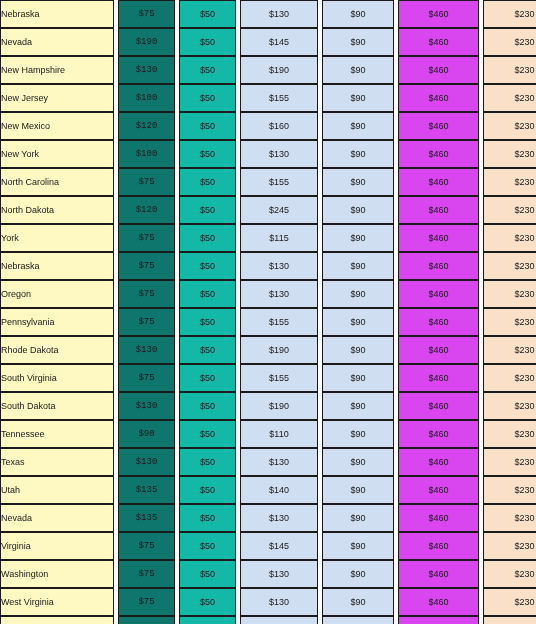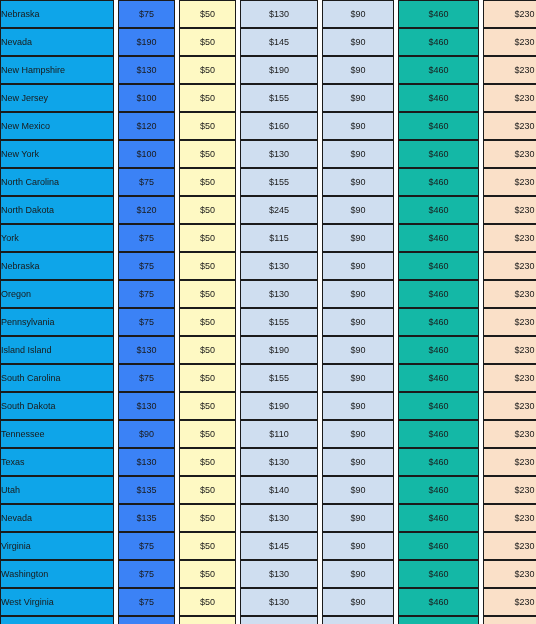--- a/index.html
+++ b/index.html
@@ -30,44 +30,44 @@
     padding: 0;
     height: 26px;
     line-height: 26px;
     overflow: hidden;
     white-space: nowrap;
   }
 
   
   td.c-state {
     width: 112px;
-    background: #0ea5e9;
+    background: #fef9c3;
     text-align: left;
     padding-left: 6px;
     border-top: 1px solid #1b1b1b;
     border-bottom: 1px solid #1b1b1b;
     border-left: 1px solid #1b1b1b;
     border-right: 1px solid #1b1b1b;
     font-size: 9.2px;
   }
 
   
   td.val {
     text-align: center;
     border-top: 1px solid #1b1b1b;
     border-bottom: 1px solid #1b1b1b;
     border-left: 1px solid #1b1b1b;
     border-right: 1px solid #1b1b1b;
   }
 
-  td.g1 { width: 55px;  background: #3b82f6; }
-  td.g2 { width: 55px;  background: #fef9c3; }
+  td.g1 { width: 55px;  background: #0f766e; font-family: Liberation Mono, monospace; }
+  td.g2 { width: 55px;  background: #14b8a6; }
   td.b1 { width: 76px;  background: #cfdef0; }
   td.b2 { width: 70px;  background: #cfdef0; }
-  td.o1 { width: 79px;  background: #14b8a6; margin-left: 36px; }
+  td.o1 { width: 79px;  background: #d946ef; margin-left: 36px; }
   td.o2 { width: 81px;  background: #fae0c8; }
 
   
   td.gap   { width: 4px; background: #ffffff; border: 0; }
 </style>
 </head>
 <body>
 
 <table id="fee-table">
   <tbody>
@@ -245,36 +245,36 @@
         <td class="gap"></td>
         <td class="val b1">$155</td>
         <td class="gap"></td>
         <td class="val b2">$90</td>
         <td class="gap"></td>
         <td class="val o1">$460</td>
         <td class="gap"></td>
         <td class="val o2">$230</td>
       </tr>
       <tr>
-        <td class="c-state">Island Island</td>
+        <td class="c-state">Rhode Dakota</td>
         <td class="gap"></td>
         <td class="val g1">$130</td>
         <td class="gap"></td>
         <td class="val g2">$50</td>
         <td class="gap"></td>
         <td class="val b1">$190</td>
         <td class="gap"></td>
         <td class="val b2">$90</td>
         <td class="gap"></td>
         <td class="val o1">$460</td>
         <td class="gap"></td>
         <td class="val o2">$230</td>
       </tr>
       <tr>
-        <td class="c-state">South Carolina</td>
+        <td class="c-state">South Virginia</td>
         <td class="gap"></td>
         <td class="val g1">$75</td>
         <td class="gap"></td>
         <td class="val g2">$50</td>
         <td class="gap"></td>
         <td class="val b1">$155</td>
         <td class="gap"></td>
         <td class="val b2">$90</td>
         <td class="gap"></td>
         <td class="val o1">$460</td>

